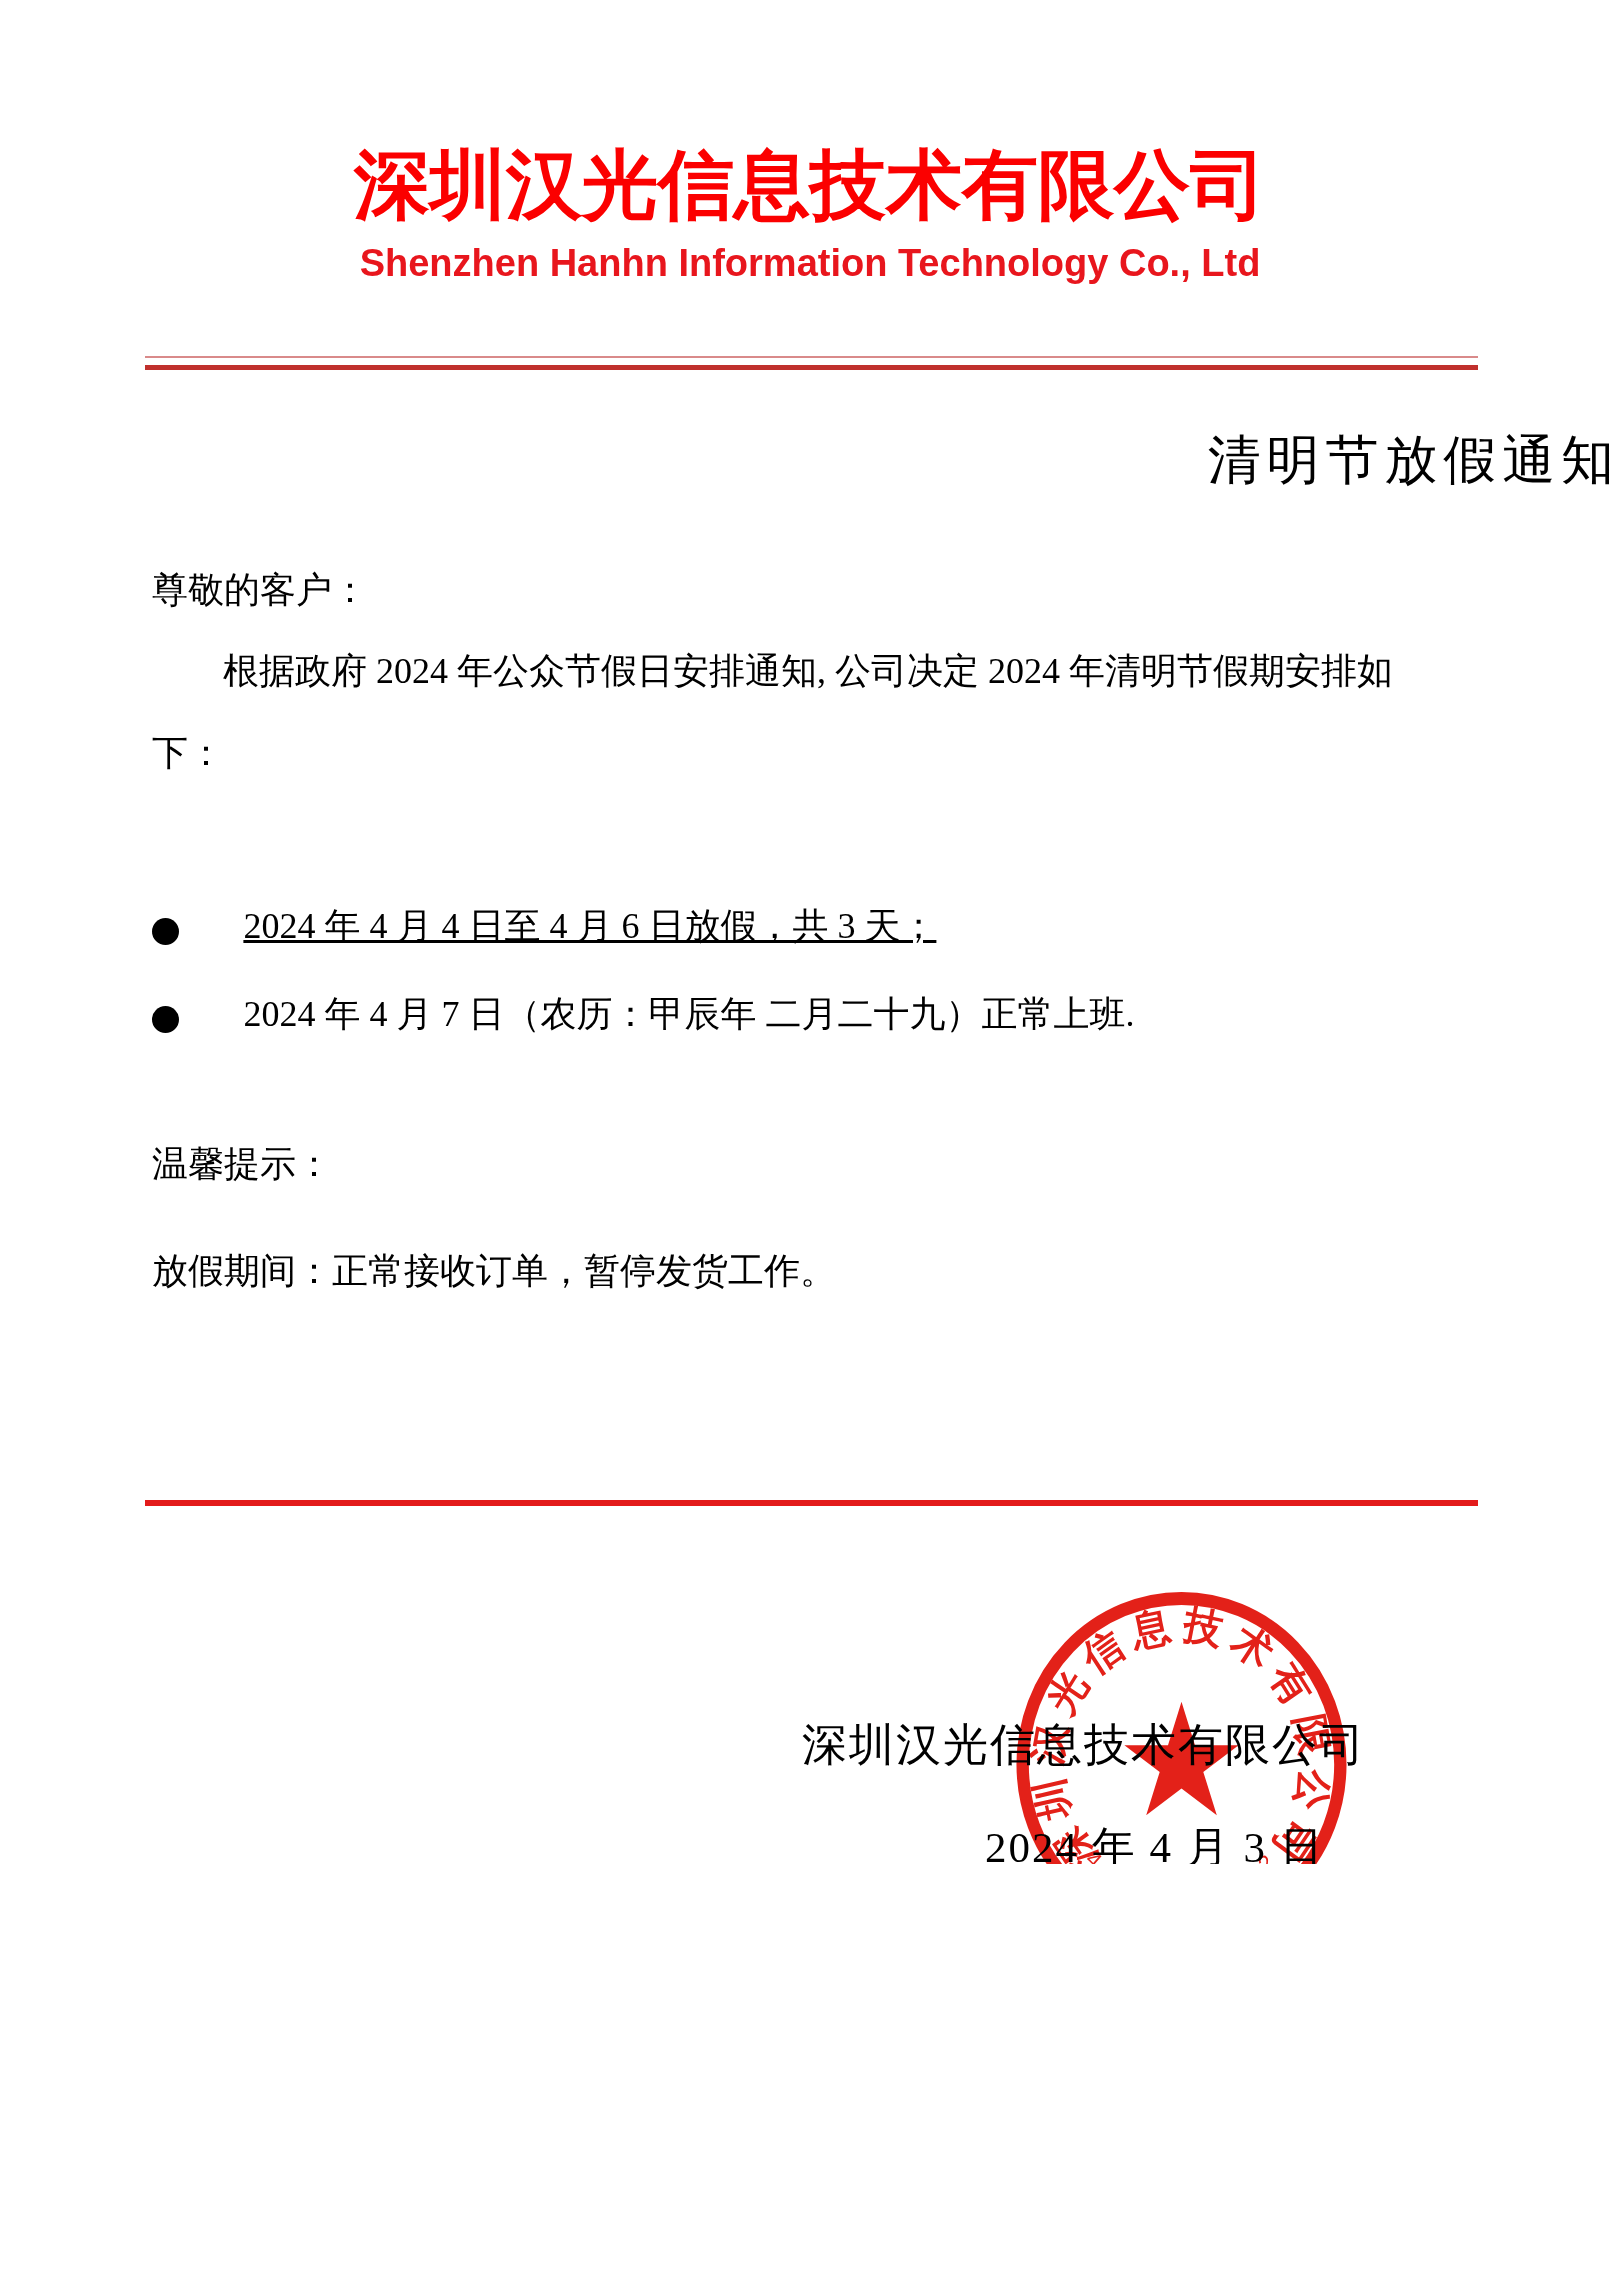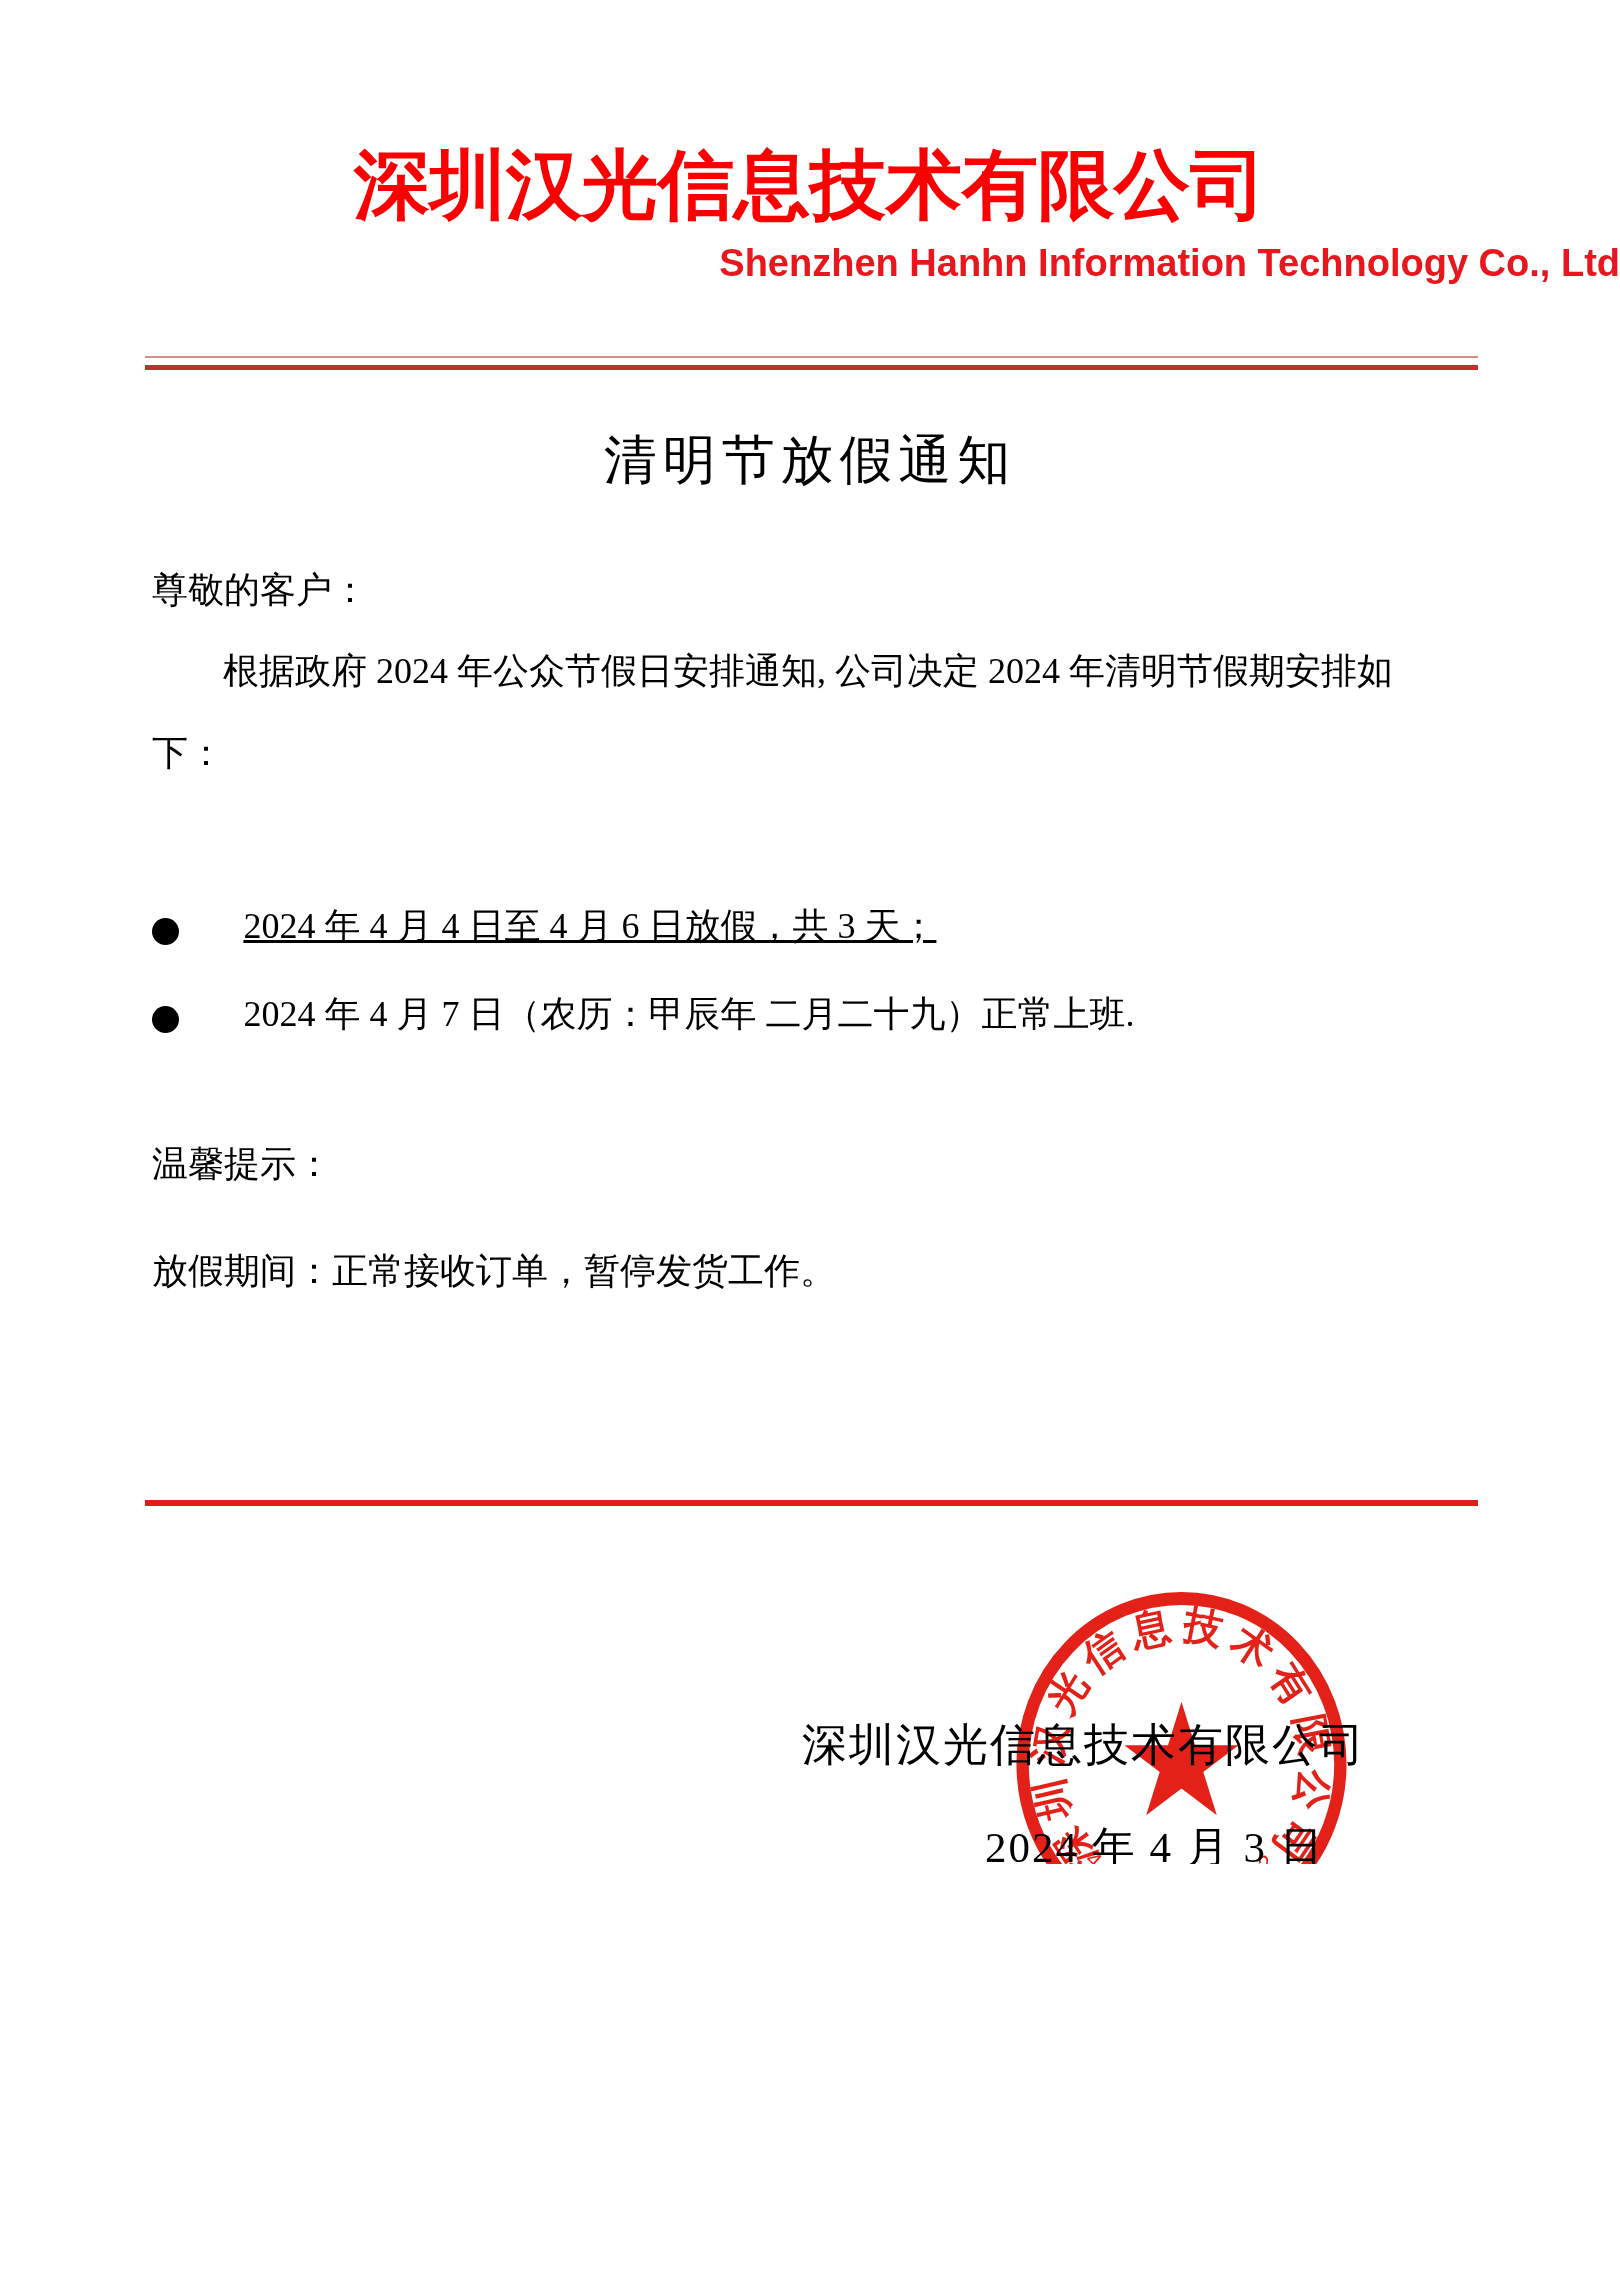--- a/index.html
+++ b/index.html
@@ -8,30 +8,30 @@
     font-family:"Liberation Serif", serif; color:#000; overflow:hidden;
   }
   .abs { position:absolute; line-height:1; white-space:nowrap; }
 
   .header-cn {
     top:147px; left:0; width:1620px; text-align:center;
     font-family:"Liberation Sans", sans-serif; font-weight:bold;
     font-size:76px; color:#fb0000; letter-spacing:0;
   }
   .header-en {
-    top:244px; left:0; width:1620px; text-align:right;
+    top:244px; left:0; width:1620px; text-align:center;
     font-family:"Liberation Sans", sans-serif; font-weight:bold;
     font-size:38px; color:#e8161d;
   }
   .divider-double {
     top:356px; left:145px; width:1333px; height:6.9px;
     border-top:2px solid #d98a8a; border-bottom:5.9px solid #c0302d;
   }
   .doc-title {
-    top:434px; left:0; width:1620px; text-align:center;
+    top:434px; left:0; width:1620px; text-align:right;
     font-size:53px; letter-spacing:5.9px; color:#000;
   }
   .body-text { font-size:36px; color:#000; }
   .salutation { top:572px; left:152px; }
   .para1 { top:653px; left:223px; }
   .para2 { top:735px; left:152px; }
 
   .bullet { display:flex; align-items:flex-start; left:152px; }
   .b1 { top:908px;text-decoration:underline; }
   .b2 { top:996px; }

